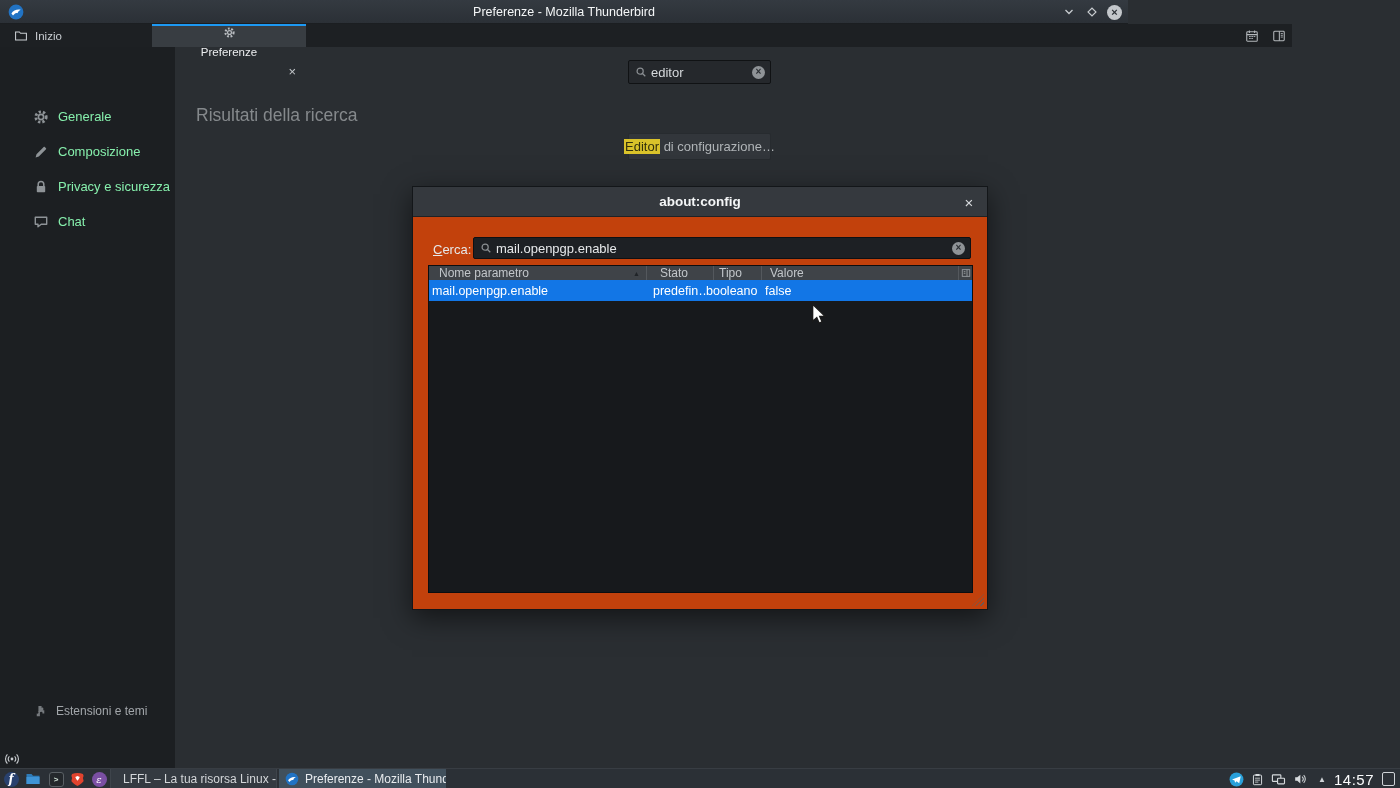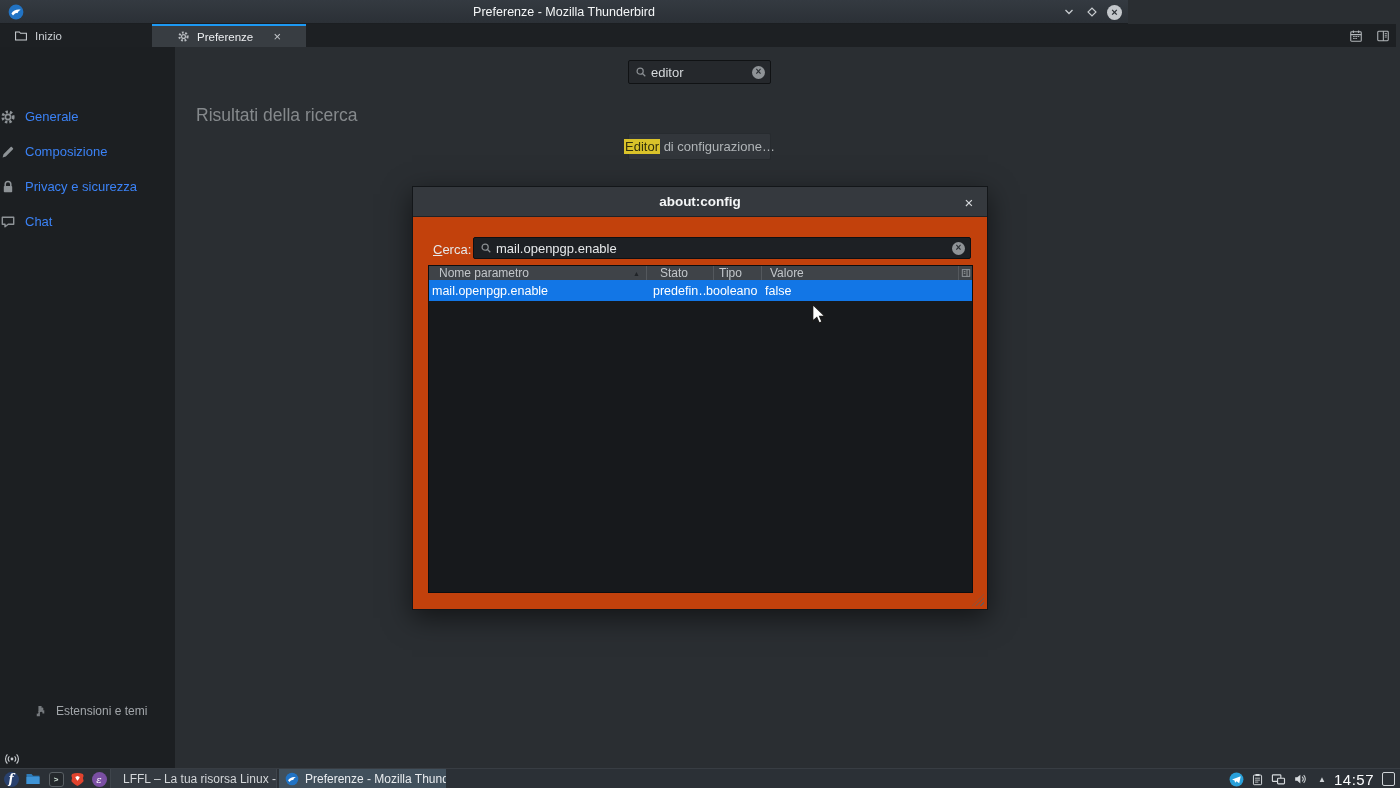--- a/index.html
+++ b/index.html
@@ -15,33 +15,33 @@
   .titlebar { position:absolute; left:0; top:0; width:1128px; height:24px;
     background:linear-gradient(#343a41,#2b3036); border-bottom:1px solid #1b1e21;
     display:flex; align-items:center; }
   .tb-logo { position:absolute; left:8px; top:4px; width:16px; height:16px; }
   .tb-title { width:100%; text-align:center; font-size:12.5px; color:#f4f6f7; }
   .win-controls { position:absolute; right:6px; top:0; height:24px; display:flex; align-items:center; gap:8px; color:#c7cbcf; }
   .wc-btn { width:15px; height:15px; display:flex; align-items:center; justify-content:center; cursor:default; }
   .wc-close { background:#c3c7cb; color:#2b3036; border-radius:50%; font-size:11px; font-weight:bold; line-height:1; }
 
   
-  .tabbar { position:absolute; left:0; top:24px; width:1396px; height:23px; background:#1d2023; }
+  .tabbar { position:absolute; left:0; top:24px; width:1292px; height:23px; background:#1d2023; }
   .tab-home { position:absolute; left:6px; top:0; height:23px; display:flex; align-items:center; gap:7px;
     padding:0 8px; color:#c9cdd1; font-size:11.5px; }
   .tab-active { position:absolute; left:152px; top:0; width:154px; height:23px; background:#383d42;
-    border-top:2px solid #1d99f3; display:flex; align-items:center; gap:7px; padding:0 25px;
-    color:#eceef0; font-size:11.5px; }
+    border-top:2px solid #1d99f3; display:flex; align-items:center; gap:7px; padding:0 10px;
+    color:#eceef0; font-size:11.5px;flex-direction:column; }
   .tab-active .tab-close { margin-left:auto; color:#c3c7cb; font-size:13px; line-height:1; }
   .tabbar-right { position:absolute; right:6px; top:0; height:23px; display:flex; align-items:center; gap:13px; color:#b3b7bb; }
 
   
   .sidebar { position:absolute; left:0; top:47px; width:175px; height:721px; background:#1c1f22; }
   .side-item { position:absolute; left:0; width:175px; height:35px; display:flex; align-items:center; gap:9px;
-    font-size:13px; color:#3b82f6; cursor:default; }
+    padding-left:33px; font-size:13px; color:#86efac; cursor:default; }
   .side-item .si-icon { color:#8e9397; width:16px; height:16px; flex:none; }
   .side-footer { position:absolute; left:0; top:651px; width:175px; height:26px; display:flex; align-items:center; gap:9px;
     padding-left:33px; font-size:12px; color:#a2a6aa; }
   .side-footer .si-icon { color:#75797d; width:14px; height:14px; flex:none; }
   .broadcast { position:absolute; left:4px; top:704px; width:16px; height:16px; color:#c8ccd0; }
 
   
   .searchwrap { position:absolute; left:628px; top:60px; width:143px; height:24px; background:#25282c;
     border:1px solid #101214; border-radius:2px; display:flex; align-items:center; padding:0 5px 0 6px; }
   .searchwrap .mag { color:#8a8e92; flex:none; }

